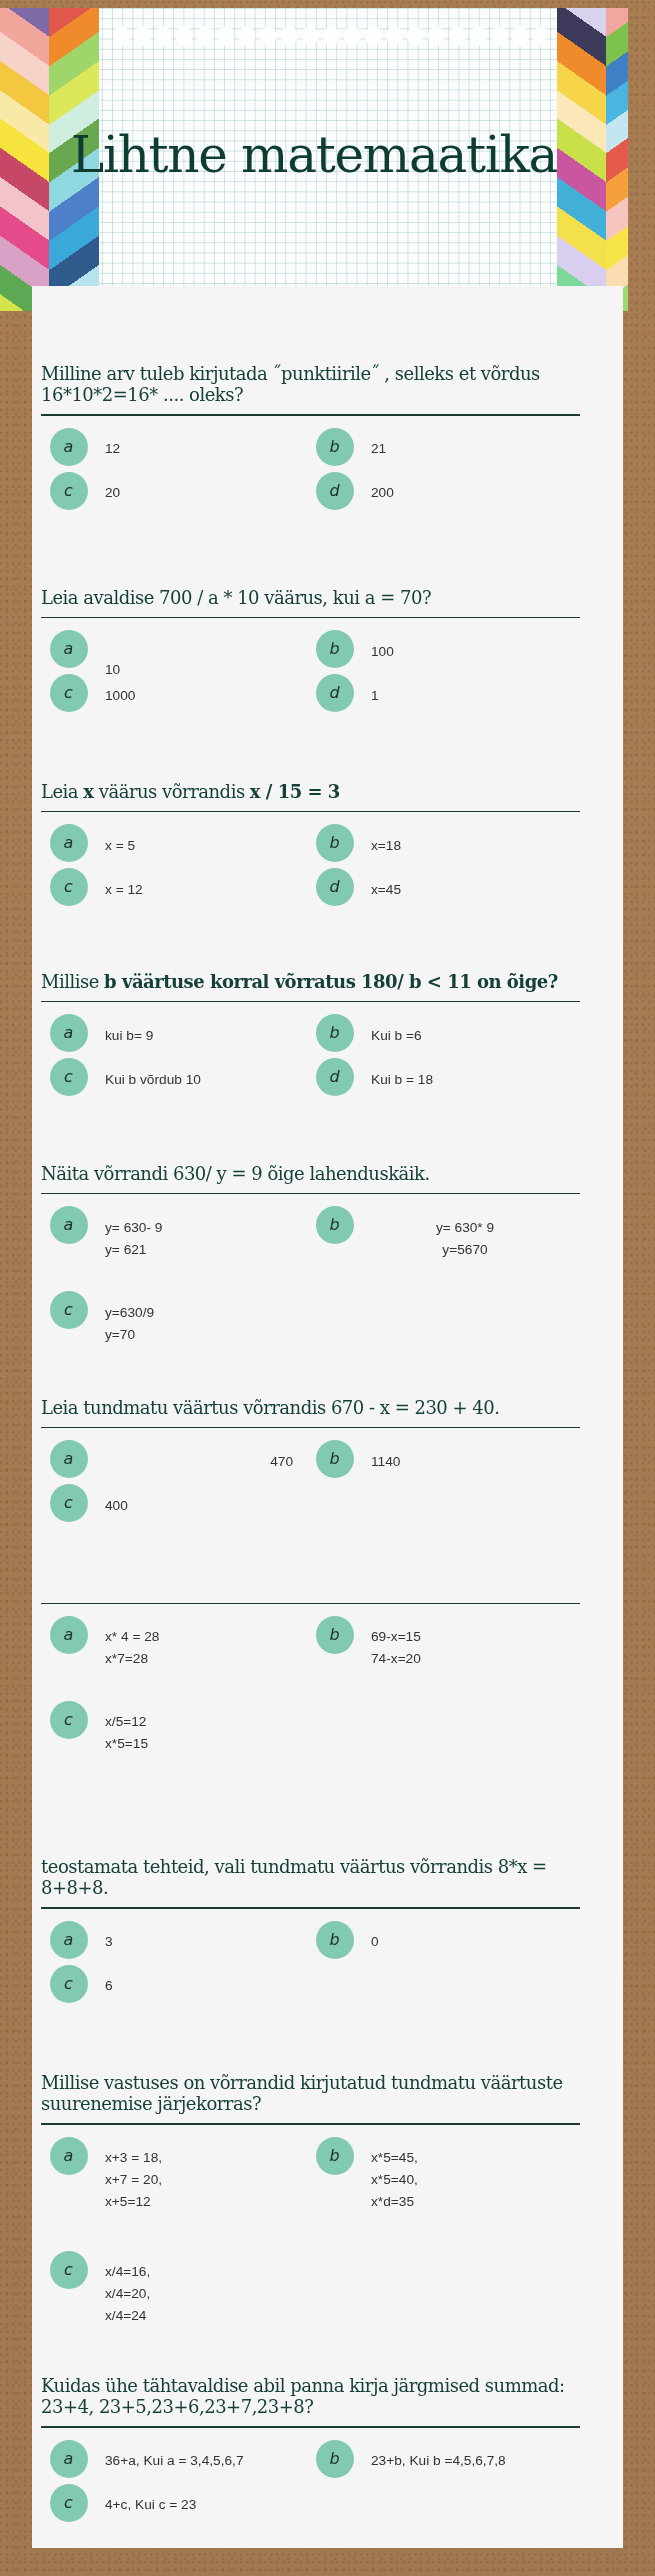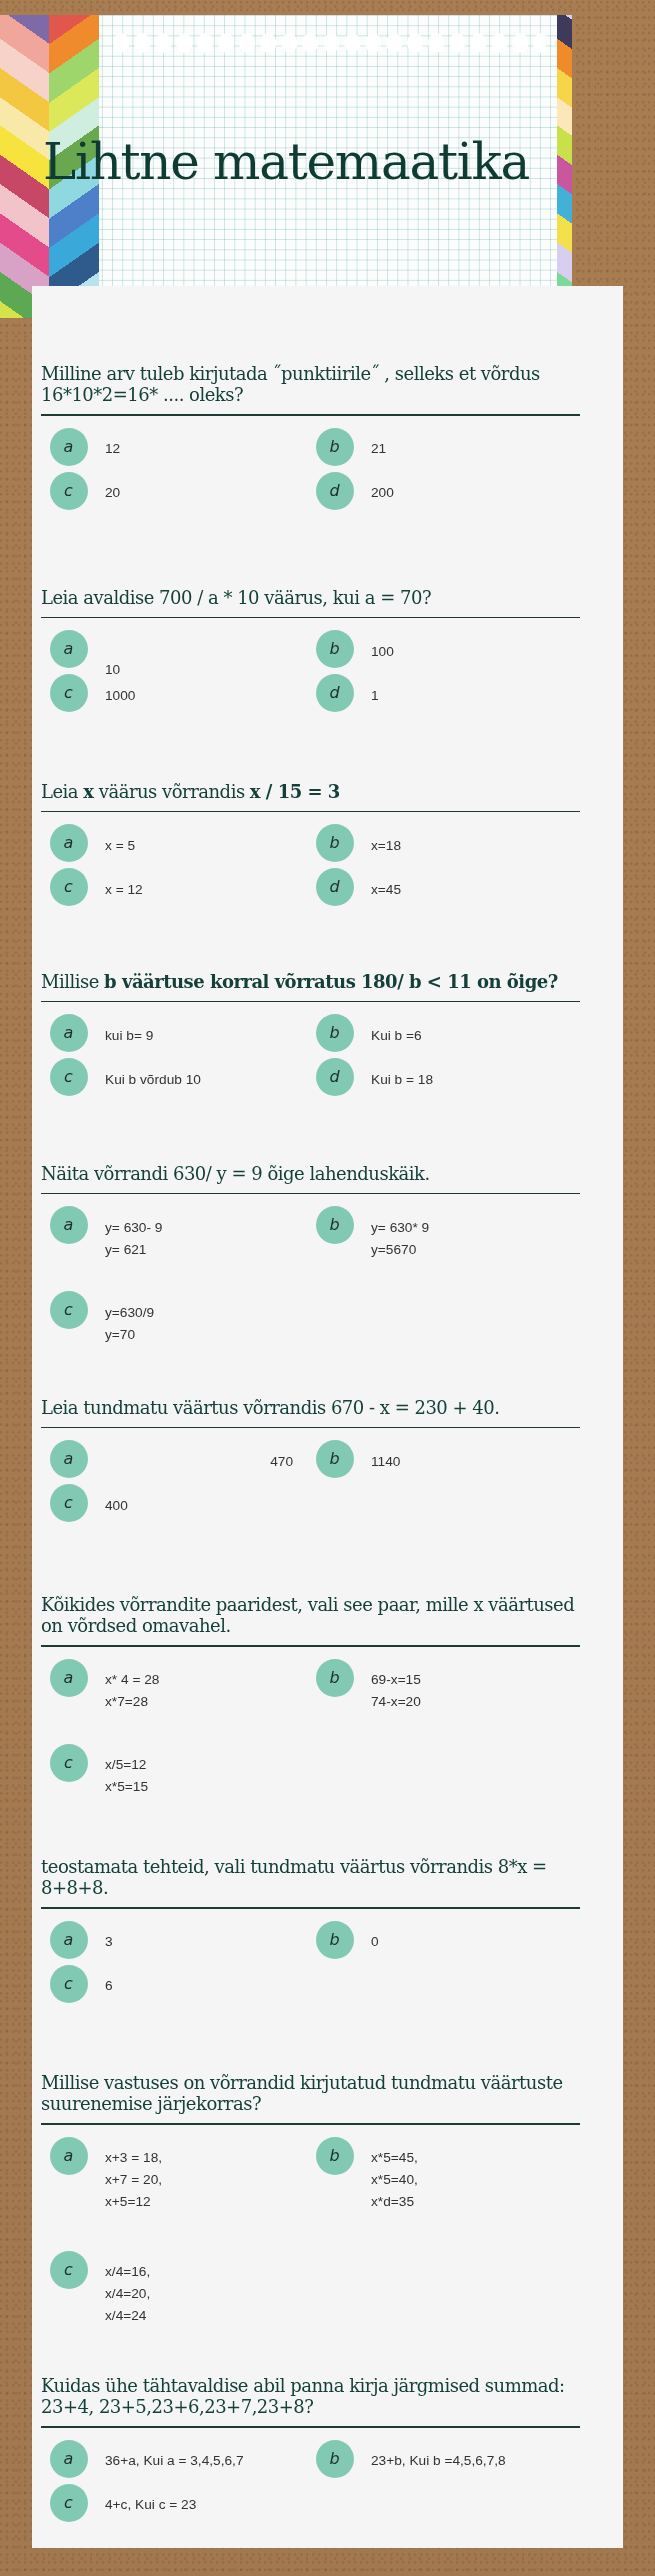--- a/index.html
+++ b/index.html
@@ -7,21 +7,21 @@
     width:656px; height:2576px; position:relative; overflow:hidden;
     background:#a67c52;
     background-image:
       radial-gradient(circle at 20% 30%, rgba(80,50,25,0.18) 0 0.9px, transparent 1.7px),
       radial-gradient(circle at 70% 60%, rgba(60,35,15,0.15) 0 0.9px, transparent 1.7px),
       linear-gradient(180deg, #a87d52, #a27850);
     background-size: 6px 7.7px, 9.4px 11px, 100% 100%;
     font-family: "DejaVu Sans", sans-serif;
   }
   .header {
-    position:absolute; left:0; top:15px; width:572px; height:303px;
+    position:absolute; left:0; top:8px; width:628px; height:303px;
     background-color:#fbfdfd;
     background-image:
       linear-gradient(rgba(120,175,175,0.35) 0.9px, transparent 0.9px),
       linear-gradient(90deg, rgba(120,175,175,0.35) 0.9px, transparent 0.9px);
     background-size: 10.2px 10.2px, 10.2px 10.2px;
     overflow:hidden;
   }
   .holes {
     position:absolute; left:111px; top:17px; width:435px; height:22px;
     background-image: radial-gradient(ellipse 8.5px 10.2px at 10.2px 11px, #ffffff 0 7.7px, transparent 8.5px);
@@ -191,21 +191,21 @@
       <h2 class="q-title"><span>Näita võrrandi 630/ y = 9 õige lahenduskäik.</span></h2>
       <div class="rule"></div>
       <div class="opts" style="height: 140px;">
         <div class="opt" style="left: 0px; top: 0px;">
           <div class="badge">a</div>
           <div class="opt-text" style="white-space: pre-line;">y= 630- 9
 y= 621</div>
         </div>
         <div class="opt" style="left: 266px; top: 0px;">
           <div class="badge">b</div>
-          <div class="opt-text" style="white-space: pre-line;">y= 630* 9
+          <div class="opt-text" style="white-space: pre-line; text-align: center;">y= 630* 9
 y=5670</div>
         </div>
         <div class="opt" style="left: 0px; top: 85px;">
           <div class="badge">c</div>
           <div class="opt-text" style="white-space: pre-line;">y=630/9
 y=70</div>
         </div>
       </div>
     </div>
     <div class="q" style="top: 1111px;">
@@ -220,21 +220,20 @@
           <div class="badge">b</div>
           <div class="opt-text" style="white-space: pre-line;">1140</div>
         </div>
         <div class="opt" style="left: 0px; top: 44px;">
           <div class="badge">c</div>
           <div class="opt-text" style="white-space: pre-line;">400</div>
         </div>
       </div>
     </div>
     <div class="q" style="top: 1308px;">
-      <h2 class="q-title"><span>Kõikides võrrandite paaridest, vali see paar, mille x väärtused on võrdsed omavahel.</span></h2>
       <div class="rule"></div>
       <div class="opts" style="height: 140px;">
         <div class="opt" style="left: 0px; top: 0px;">
           <div class="badge">a</div>
           <div class="opt-text" style="white-space: pre-line;">x* 4 = 28
 x*7=28</div>
         </div>
         <div class="opt" style="left: 266px; top: 0px;">
           <div class="badge">b</div>
           <div class="opt-text" style="white-space: pre-line;">69-x=15

